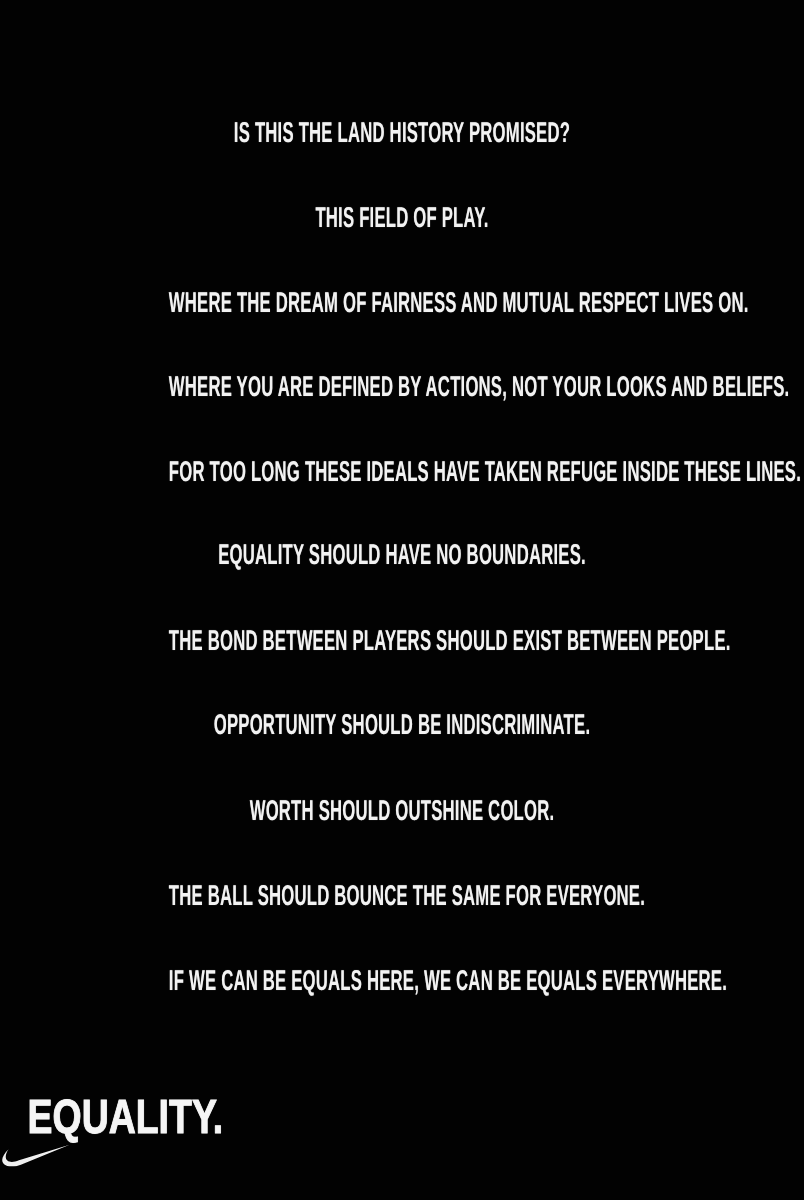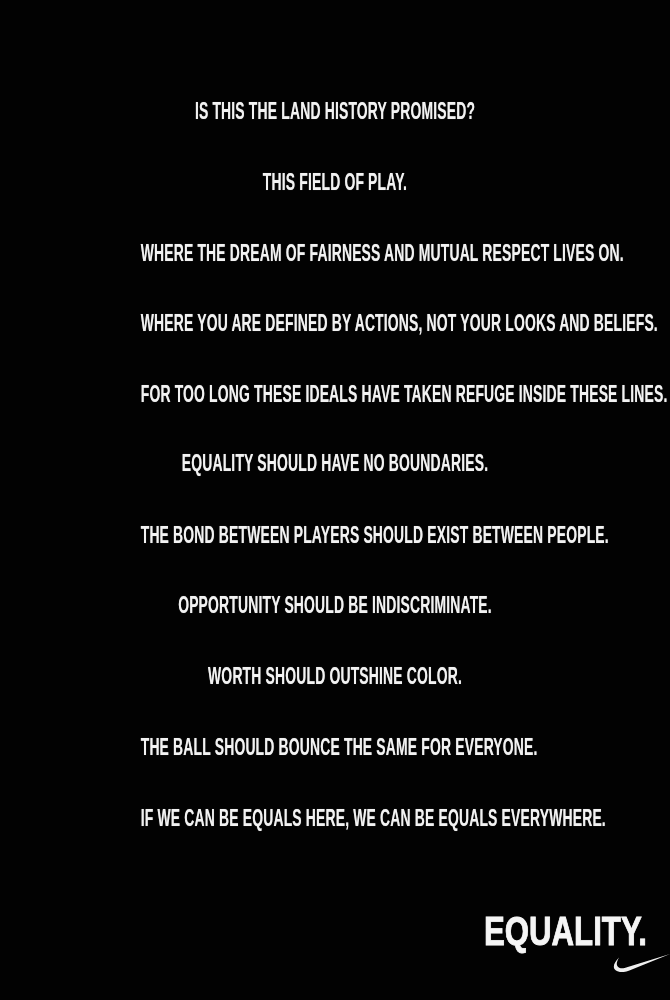--- a/index.html
+++ b/index.html
@@ -45,21 +45,21 @@
   .copy-line:nth-child(9)  { top: 664px; }
   .copy-line:nth-child(10) { top: 735px; }
   .copy-line:nth-child(11) { top: 806px; }
   .footer {
     position: absolute;
     left: 0;
     top: 910px;
     width: 100%;
     display: flex;
     flex-direction: column;
-    align-items: flex-end;
+    align-items: flex-start;
   }
   .wordmark {
     color: #f5f5f5;
     font-size: 40px;
     line-height: 42px;
     font-weight: bold;
     letter-spacing: 0px;
     white-space: nowrap;
     transform: scaleX(0.78);
     transform-origin: 50% 50%;

